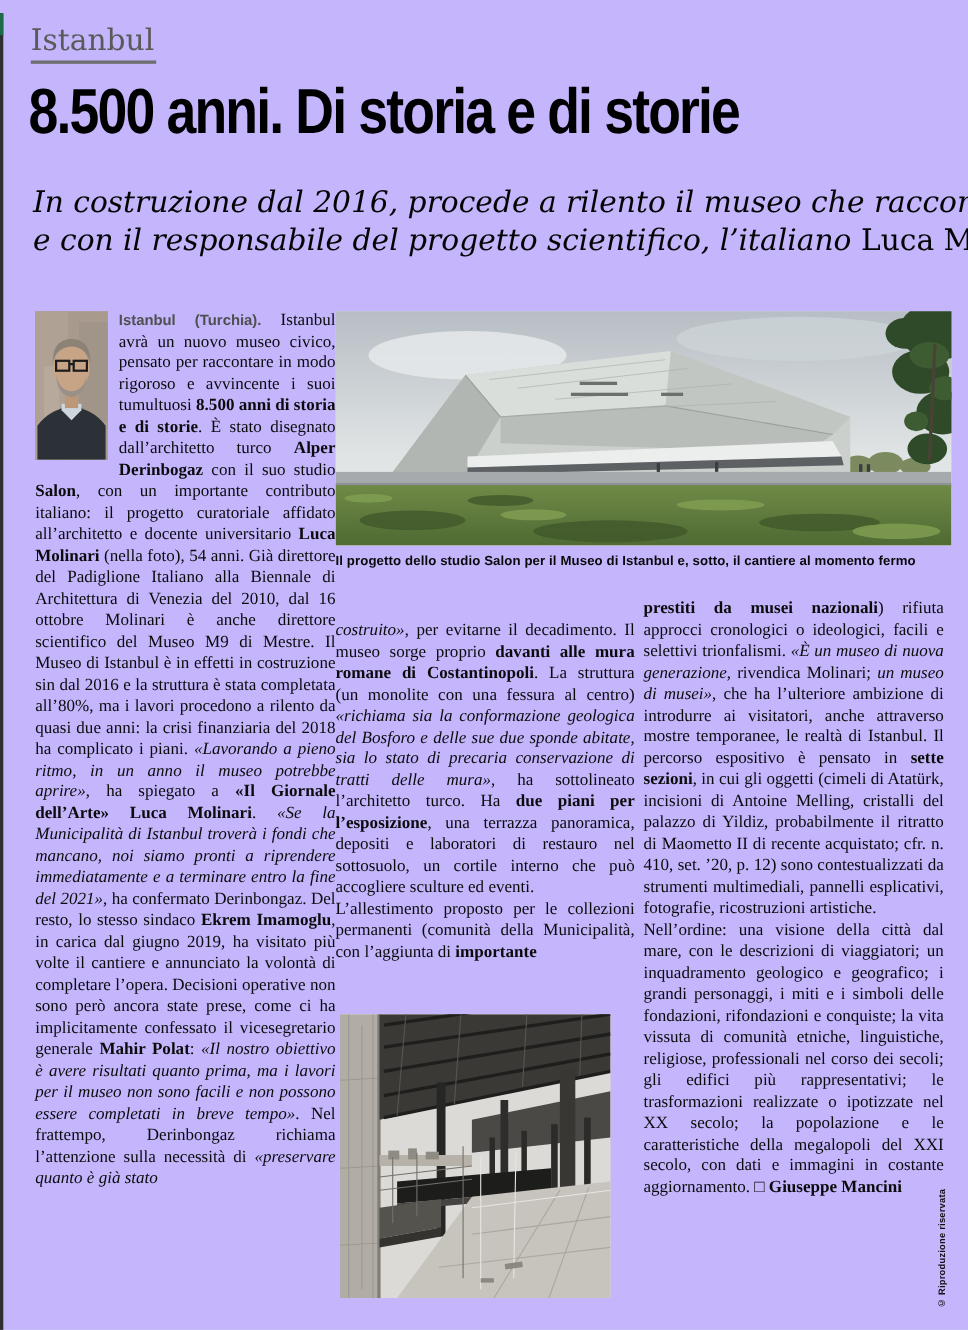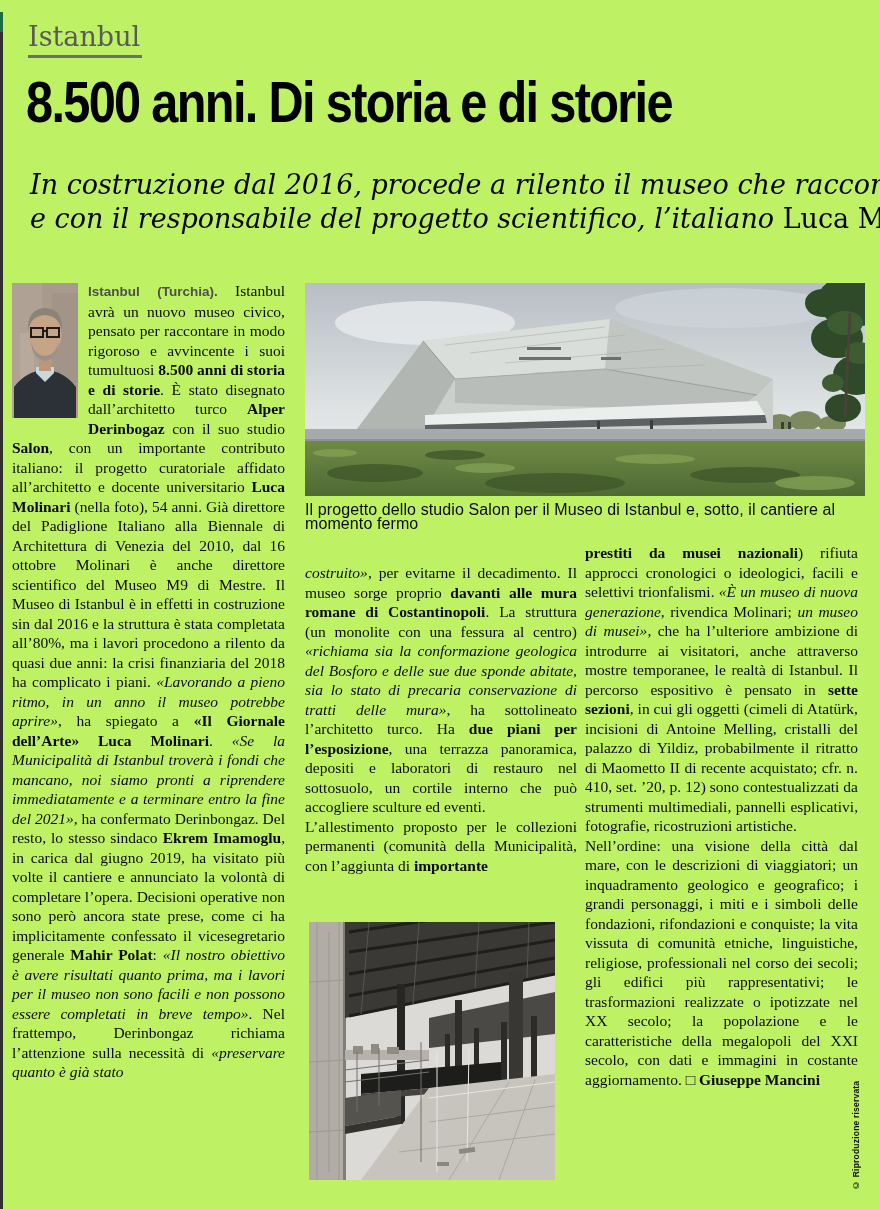--- a/index.html
+++ b/index.html
@@ -1,51 +1,51 @@
 <!DOCTYPE html>
 <html><head>
 <meta charset="utf-8">
 <style>
   html,body{margin:0;padding:0;background:#ffffff;}
-  .page{position:relative;width:880px;height:1209px;background:#bef264;overflow:hidden;
+  .page{position:relative;width:880px;height:1209px;background:#c4b5fd;overflow:hidden;
         font-family:"Liberation Serif",serif;color:#0b0b0b;}
   
   .edge-line{position:absolute;left:0;top:12px;width:3px;height:1197px;background:#2f2f2f;}
   .edge-green{position:absolute;left:0;top:12px;width:3px;height:20px;background:#1d6b46;}
 
   .kicker{position:absolute;left:28px;top:22px;font-family:"DejaVu Serif",serif;
           font-size:27px;color:#5a5a5a;line-height:30px;border-bottom:3px solid #6e6e6e;
           padding:0 2px 3px 0;}
 
   .headline{position:absolute;left:26px;top:72px;margin:0;font-family:"Liberation Sans",sans-serif;
             font-weight:700;font-size:58px;line-height:60px;color:#000;letter-spacing:-2px;
             transform:scaleX(0.84);transform-origin:left top;white-space:nowrap;}
 
   .deck{position:absolute;left:30px;top:146px;width:835px;font-family:"DejaVu Serif",serif;
         font-size:27px;line-height:33.5px;color:#050505;margin-top:22px;}
   .deck .para{white-space:nowrap;}
   .deck .seg-i{font-style:italic;}
 
   .colbody{position:absolute;font-size:15.5px;line-height:19.5px;text-align:justify;}
-  .col1{left:12px;top:281px;width:273px;}
+  .col1{left:32px;top:281px;width:273px;}
   .col2{left:305px;top:543px;width:272px;margin-top:20px;}
   .col3{left:585px;top:543px;width:273px;}
   .para{margin:0;}
   .seg-b{font-weight:bold;}
   .seg-i{font-style:italic;}
   .seg-lead{font-family:"Liberation Sans",sans-serif;font-weight:bold;font-size:13.5px;color:#4f4f4f;}
 
   .portrait{float:left;width:66px;height:135px;margin:2px 10px 2px 0;background:#a99c8f;}
   .portrait svg{display:block;}
 
   .museum-fig{position:absolute;left:305px;top:283px;width:560px;}
   .museum-photo{width:560px;height:213px;background:#cfd4d6;}
   .museum-photo svg{display:block;}
-  .fig-caption{margin-top:7px;font-family:"Liberation Sans",sans-serif;font-weight:normal;
-               font-size:16px;line-height:14px;color:#090909;letter-spacing:0.1px;}
+  .fig-caption{margin-top:7px;font-family:"Liberation Sans",sans-serif;font-weight:bold;
+               font-size:12px;line-height:14px;color:#090909;letter-spacing:0.1px;}
 
   .construction{position:absolute;left:309px;top:922px;width:246px;height:258px;background:#d9d8d4;}
   .construction svg{display:block;}
 
   .copyright-vert{position:absolute;left:851px;top:1078px;height:112px;
                   font-family:"Liberation Sans",sans-serif;font-size:8.5px;font-weight:bold;color:#101010;
                   writing-mode:vertical-rl;transform:rotate(180deg);letter-spacing:0.2px;}
 </style>
 </head>
 <body>

